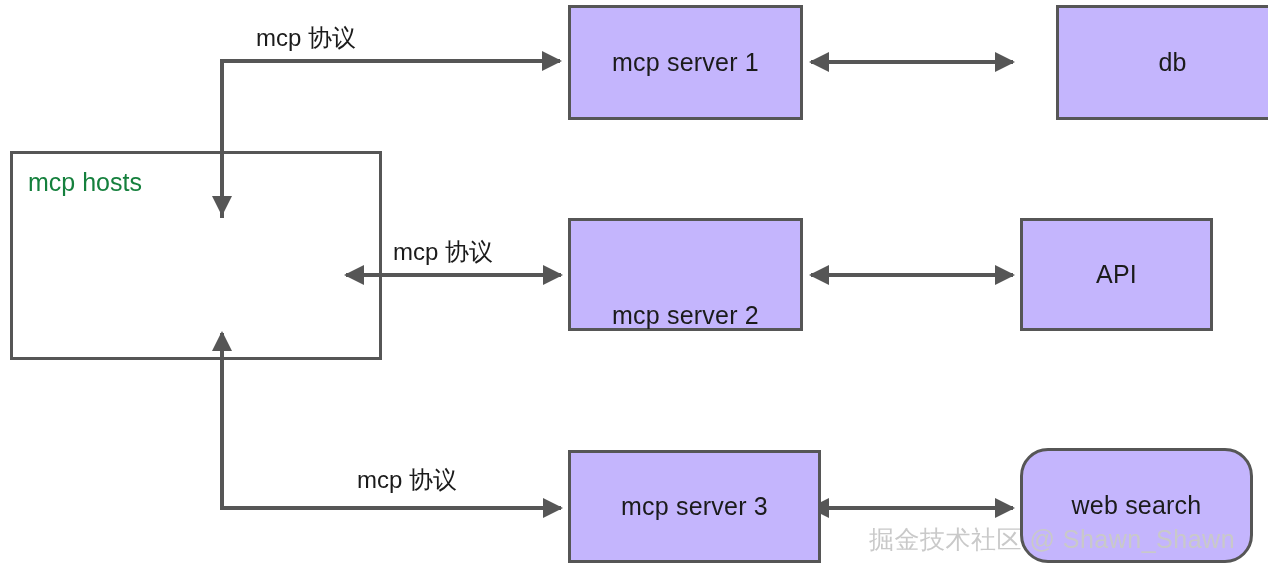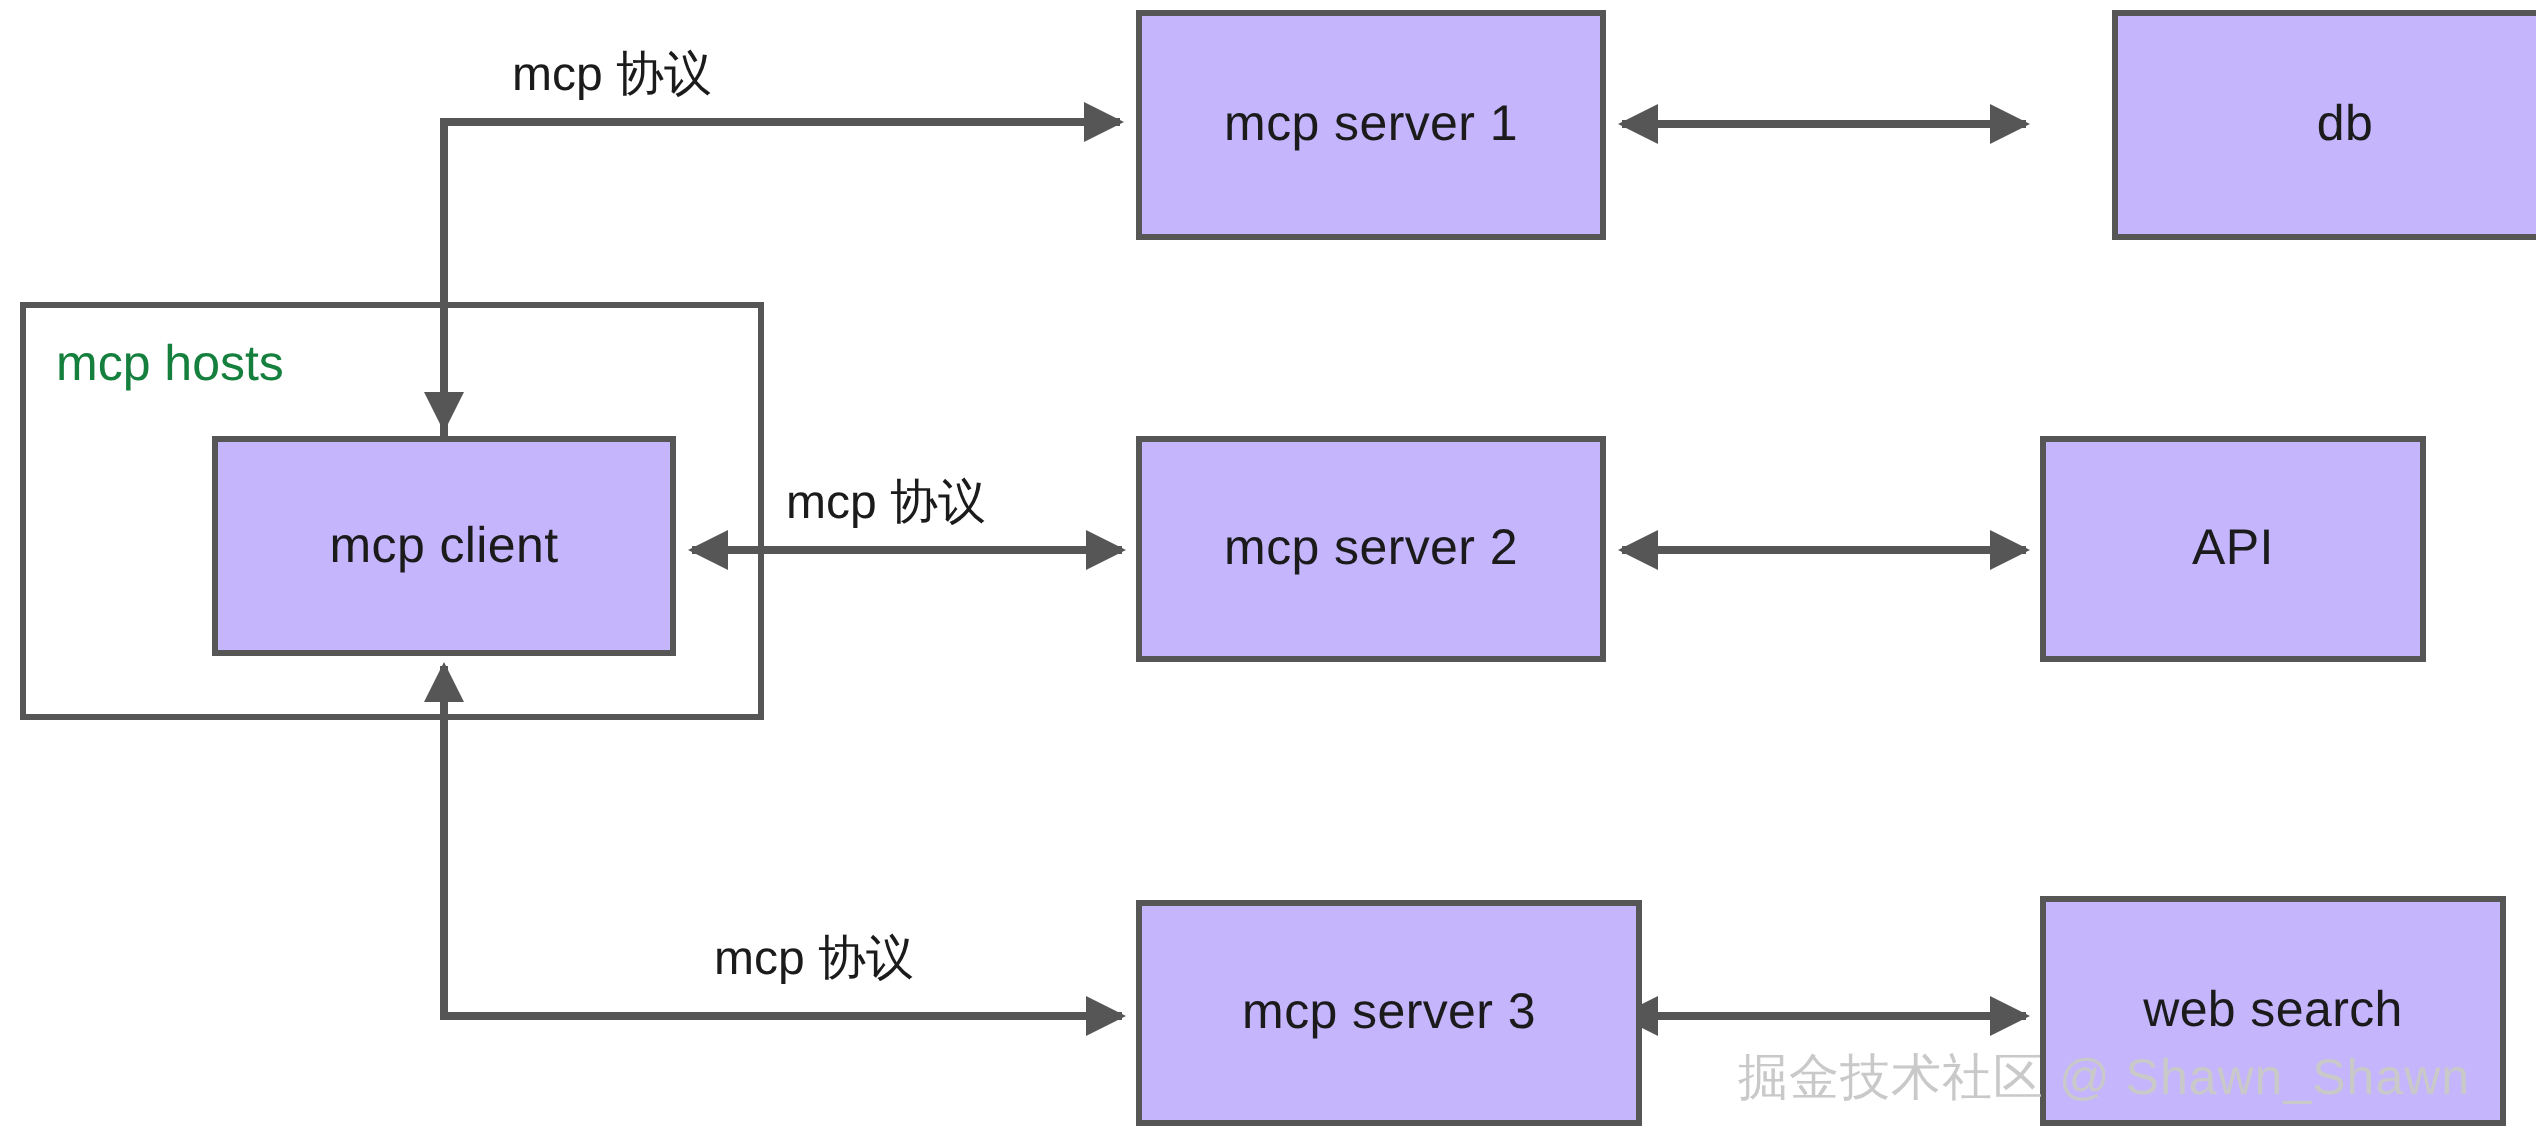--- a/index.html
+++ b/index.html
@@ -113,45 +113,42 @@
     </g>
 
     <g>
       <path d="M 811 508 L 1013 508" fill="none" stroke="#565656" stroke-width="4" marker-start="url(#arrowStart)" marker-end="url(#arrowEnd)"></path>
     </g>
   </svg>
 
   <div class="group-box" style="left:10px; top:151px; width:372px; height:209px;"></div>
   <div class="group-label" style="left:28px; top:170px;">mcp hosts</div>
 
-  <div class="node-box" style="left:106px; top:218px; width:232px; height:110px;">
-    <span class="node-label">mcp client</span>
-  </div>
 
   <div class="node-box" style="left:568px; top:5px; width:235px; height:115px;">
     <span class="node-label">mcp server 1</span>
   </div>
 
   <div class="node-box" style="left:1056px; top:5px; width:233px; height:115px;">
     <span class="node-label">db</span>
   </div>
 
-  <div class="node-box" style="left:568px; top:218px; width:235px; height:113px;">
+  <div class="node-box" style="left:568px; top:218px; width:235px; height:113px;align-items:flex-end;">
     <span class="node-label">mcp server 2</span>
   </div>
 
   <div class="node-box" style="left:1020px; top:218px; width:193px; height:113px;">
     <span class="node-label">API</span>
   </div>
 
   <div class="node-box" style="left:568px; top:450px; width:253px; height:113px;">
     <span class="node-label">mcp server 3</span>
   </div>
 
-  <div class="node-box" style="left:1020px; top:448px; width:233px; height:115px;">
+  <div class="node-box" style="left:1020px; top:448px; width:233px; height:115px;border-radius:28px;">
     <span class="node-label">web search</span>
   </div>
 
   <div class="edge-label" style="left:256px; top:26px;">mcp 协议</div>
 
   <div class="edge-label" style="left:393px; top:240px;">mcp 协议</div>
 
   <div class="edge-label" style="left:357px; top:468px;">mcp 协议</div>
 
   <div class="watermark" style="left:869px; top:527px;">掘金技术社区 @ Shawn_Shawn</div>

